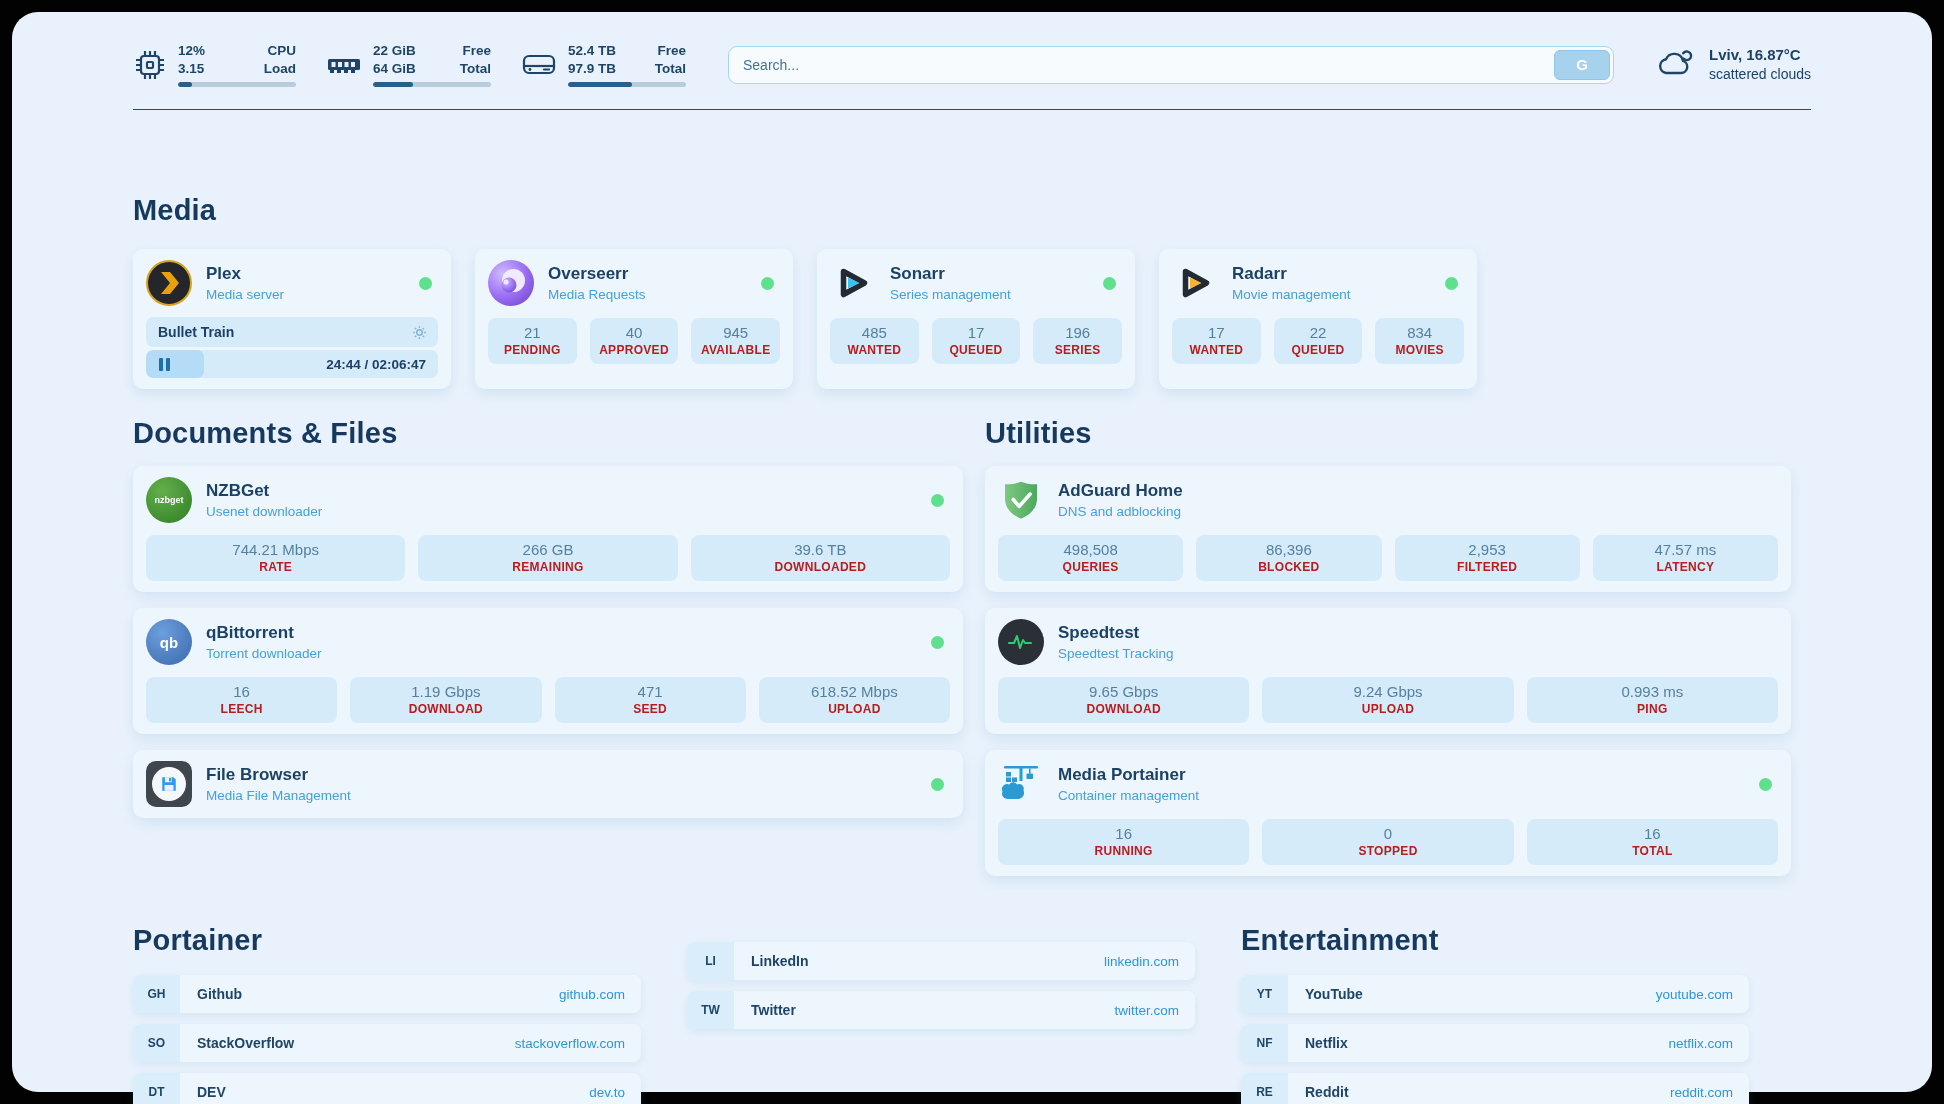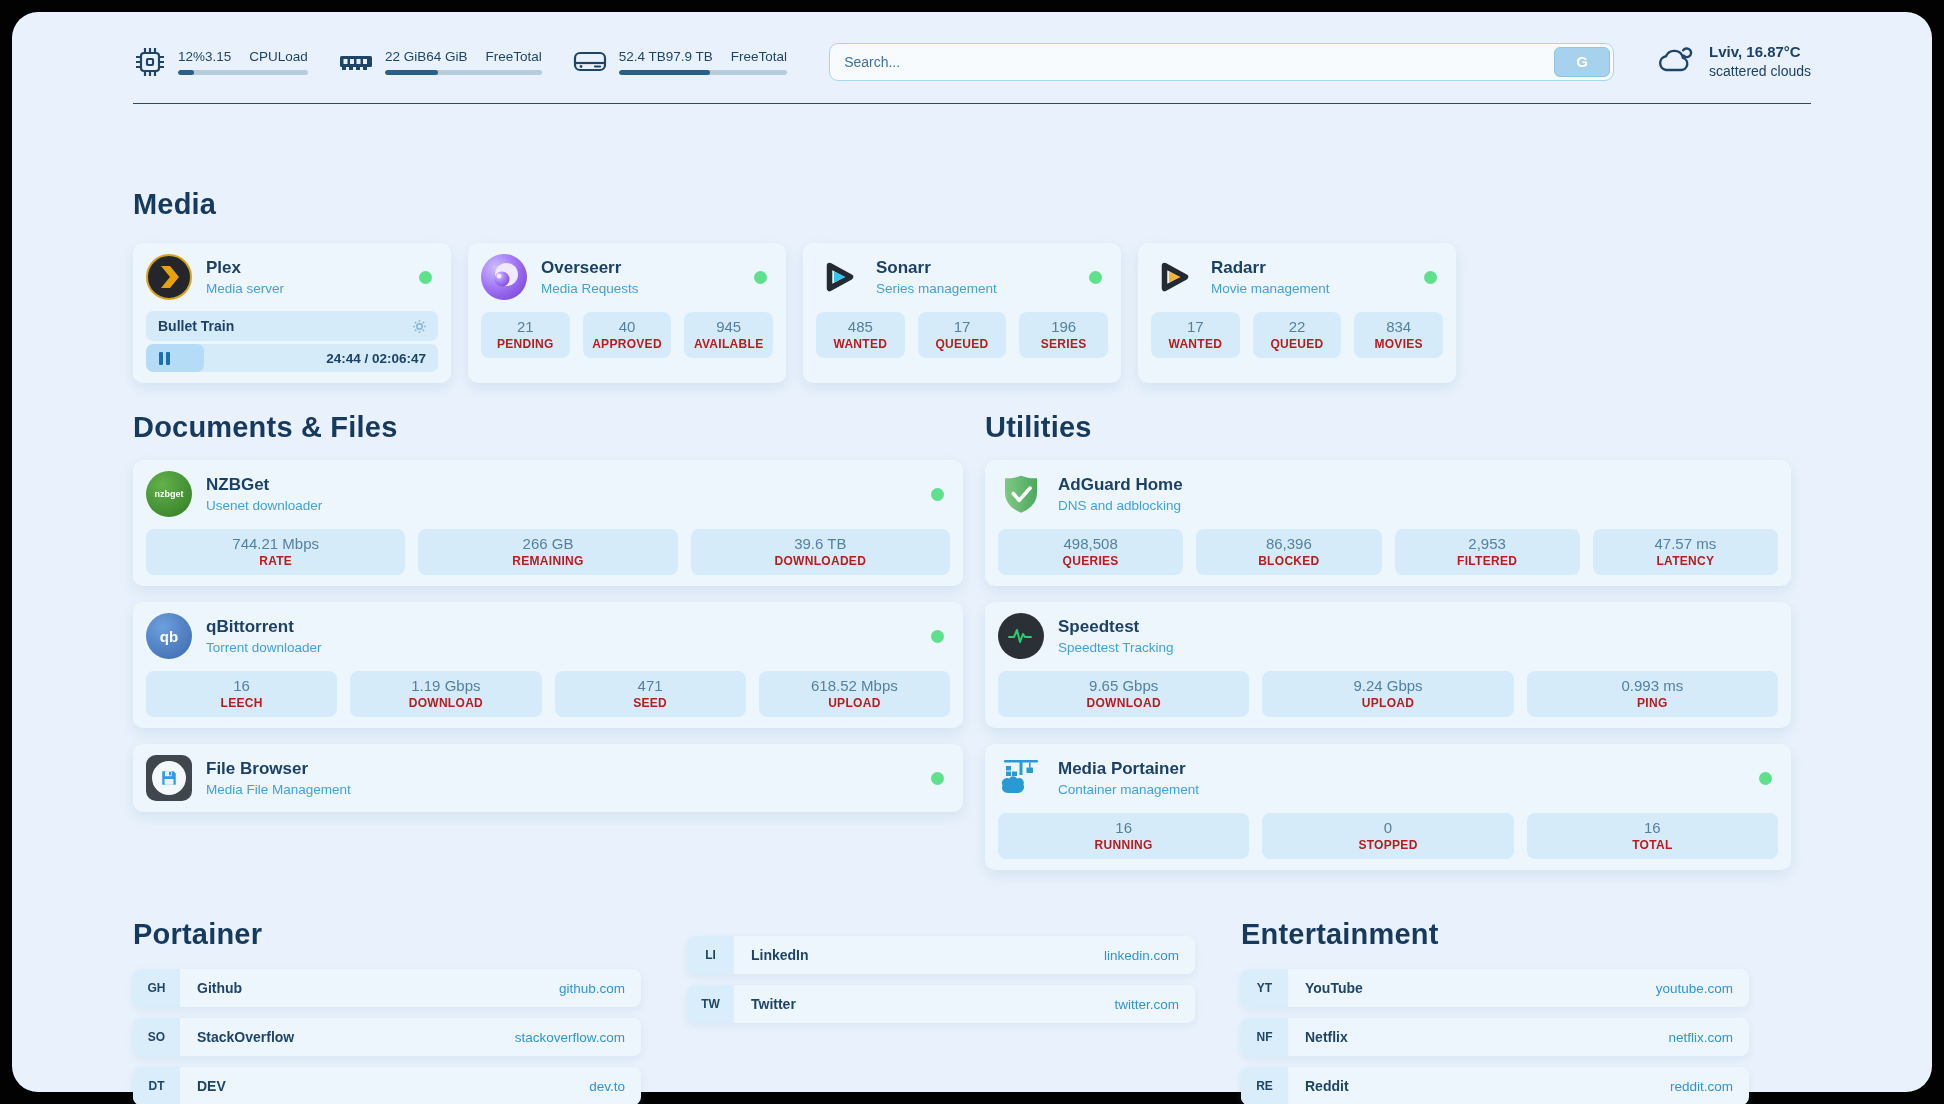--- a/index.html
+++ b/index.html
@@ -8,22 +8,22 @@
   .panel { position: relative; margin: 12px; width: 1920px; height: 1080px;
     background: #e9f2fc; border-radius: 26px; padding: 0 121px; }
 
   
   .header { display: flex; align-items: center; padding-top: 30px; }
   .sys-group { display: flex; gap: 30px; }
   .sys-widget { display: flex; align-items: center; gap: 11px; }
   .sys-icon { flex: none; display: flex; }
   .sys-body { display: flex; flex-direction: column; min-width: 118px; }
   .sys-text { display: flex; justify-content: space-between; gap: 18px; }
-  .sys-col { display: flex; flex-direction: row; color: #1e4568; font-size: 13.5px;
-    font-weight: 400; line-height: 1.3; }
+  .sys-col { display: flex; flex-direction: column; color: #1e4568; font-size: 13.5px;
+    font-weight: 700; line-height: 1.3; }
   .sys-col.labels { align-items: flex-end; }
   .progress-track { margin-top: 5px; height: 5px; border-radius: 3px; background: #b7cddd; overflow: hidden; }
   .progress-fill { height: 100%; border-radius: 3px; background: #28608a; }
 
   .search-wrap { flex: 1; margin: 0 42px; position: relative; }
   .search-input { width: 100%; height: 38px; border: 1.5px solid #a3d7f3; border-radius: 9px;
     background: #f7fbfe; padding: 0 72px 0 14px; font-size: 14px; color: #2a5b86; outline: none;
     font-family: "Liberation Sans", sans-serif; }
   .search-input::placeholder { color: #3f729e; opacity: 1; }
   .search-btn { position: absolute; right: 4px; top: 4px; width: 56px; height: 30px;
@@ -33,21 +33,21 @@
   .weather { display: flex; align-items: center; gap: 13px; }
   .weather-text { display: flex; flex-direction: column; line-height: 1.35; }
   .weather-loc { font-size: 15px; font-weight: 700; color: #1c4166; }
   .weather-cond { font-size: 14px; color: #1c4166; }
 
   .divider { margin-top: 22px; border-bottom: 1.5px solid #274a6d; }
 
   
   .section-heading { font-size: 29px; font-weight: 700; color: #16395e; letter-spacing: 0.2px; }
   .media-heading { margin-top: 84px; }
-  .media-row { margin-top: 22px; display: flex; gap: 17px; }
+  .media-row { margin-top: 22px; display: flex; gap: 24px; }
   .media-card { width: 318px; }
 
   .two-col { margin-top: 28px; display: grid; grid-template-columns: 830px 806px;
     column-gap: 22px; align-items: start; }
   .col-heading { margin-bottom: 16px; }
   .card-stack { display: flex; flex-direction: column; gap: 16px; }
 
   .card { background: #eef6fd; border-radius: 10px; box-shadow: 0 5px 14px rgba(108,153,196,0.18);
     padding: 11px 13px; cursor: pointer; }
 

